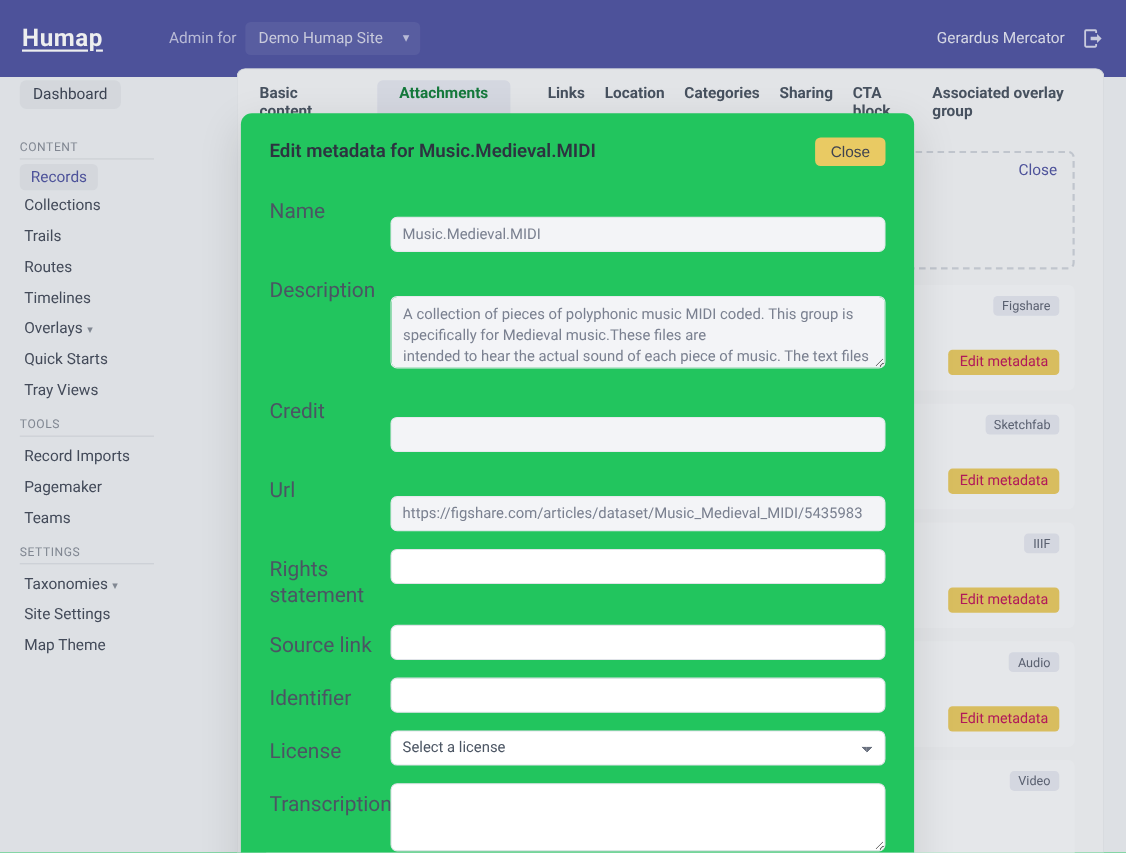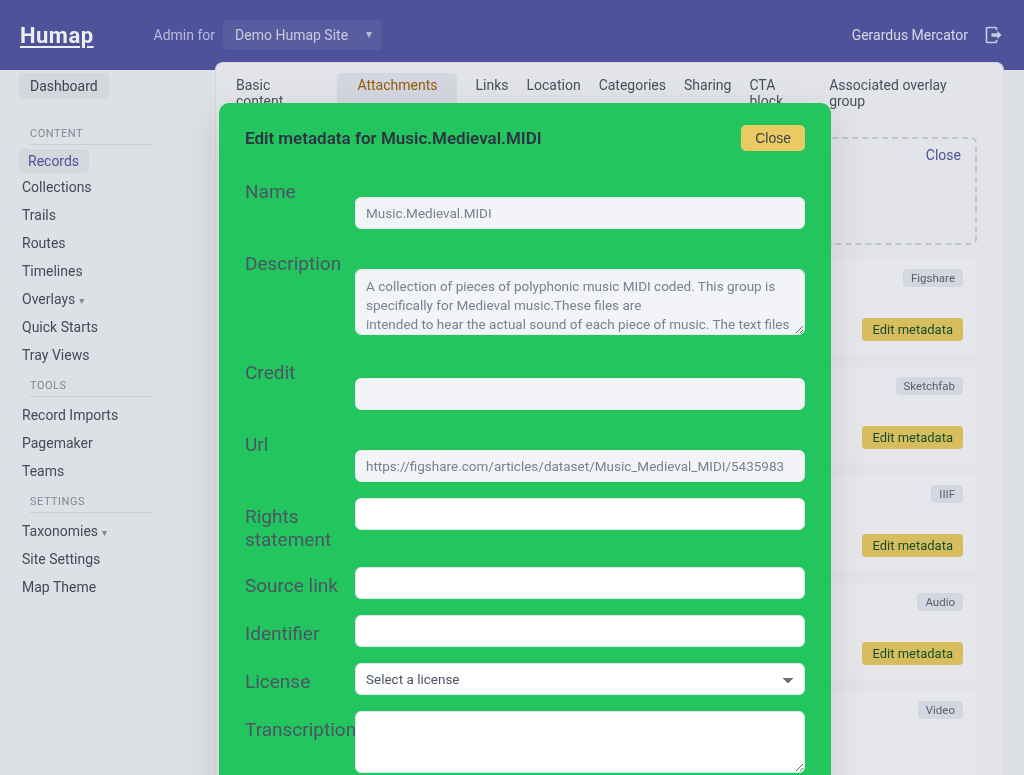--- a/index.html
+++ b/index.html
@@ -68,21 +68,21 @@
     color: #404756;
     border-radius: 6px;
     padding: 5px 12px;
     font-size: 14px;
     margin-bottom: 18px;
   }
   .sidebar .section-label {
     font-size: 11px;
     color: #8a909b;
     letter-spacing: 0.5px;
-    margin: 10px 12px 4px;
+    margin: 10px 0 4px;
     padding-bottom: 4px;
     border-bottom: 1px solid #d9dce1;
     width: 122px;
   }
   .sidebar .nav-item {
     display: block;
     padding: 6px 4px;
     color: #474e5d;
     font-size: 14px;
     cursor: pointer;
@@ -104,27 +104,27 @@
     border-radius: 8px 8px 0 0;
     border: 1px solid #e4e7eb;
     border-bottom: none;
     padding: 0;
   }
   .tabs {
     display: flex;
     gap: 18px;
     padding: 14px 20px 10px;
   }
-  .tab { color: #4b5563; font-size: 14px; cursor: pointer; }
+  .tab { color: #4b5563; font-size: 14px; cursor: pointer; font-weight: bold; }
   .tab.active {
     background: #e4e6ef;
-    color: #a16207;
+    color: #15803d;
     border-radius: 5px;
     padding: 4px 20px;
-    margin: -4px 0;
+    margin: -4px 16px;
   }
 
   .panel-body { position: relative; padding: 0 26px; }
   .dashed-box {
     position: absolute;
     right: 26px; top: 18px;
     border: 2px dashed #cfd3db;
     border-radius: 6px;
     height: 108px;
     width: 720px;
@@ -153,21 +153,21 @@
     background: #e4e6ef;
     color: #5f6575;
     font-size: 11.5px;
     border-radius: 4px;
     padding: 2px 8px;
   }
   .card .edit-btn {
     position: absolute;
     right: 14px; bottom: 14px;
     background: #e9ca63;
-    color: #14532d;
+    color: #be185d;
     font-size: 13px;
     border-radius: 4px;
     padding: 4px 10px;
     cursor: pointer;
   }
   .card .title-snippet {
     position: absolute;
     left: 570px; top: 36px;
     color: #3f4350;
     font-size: 14px;

